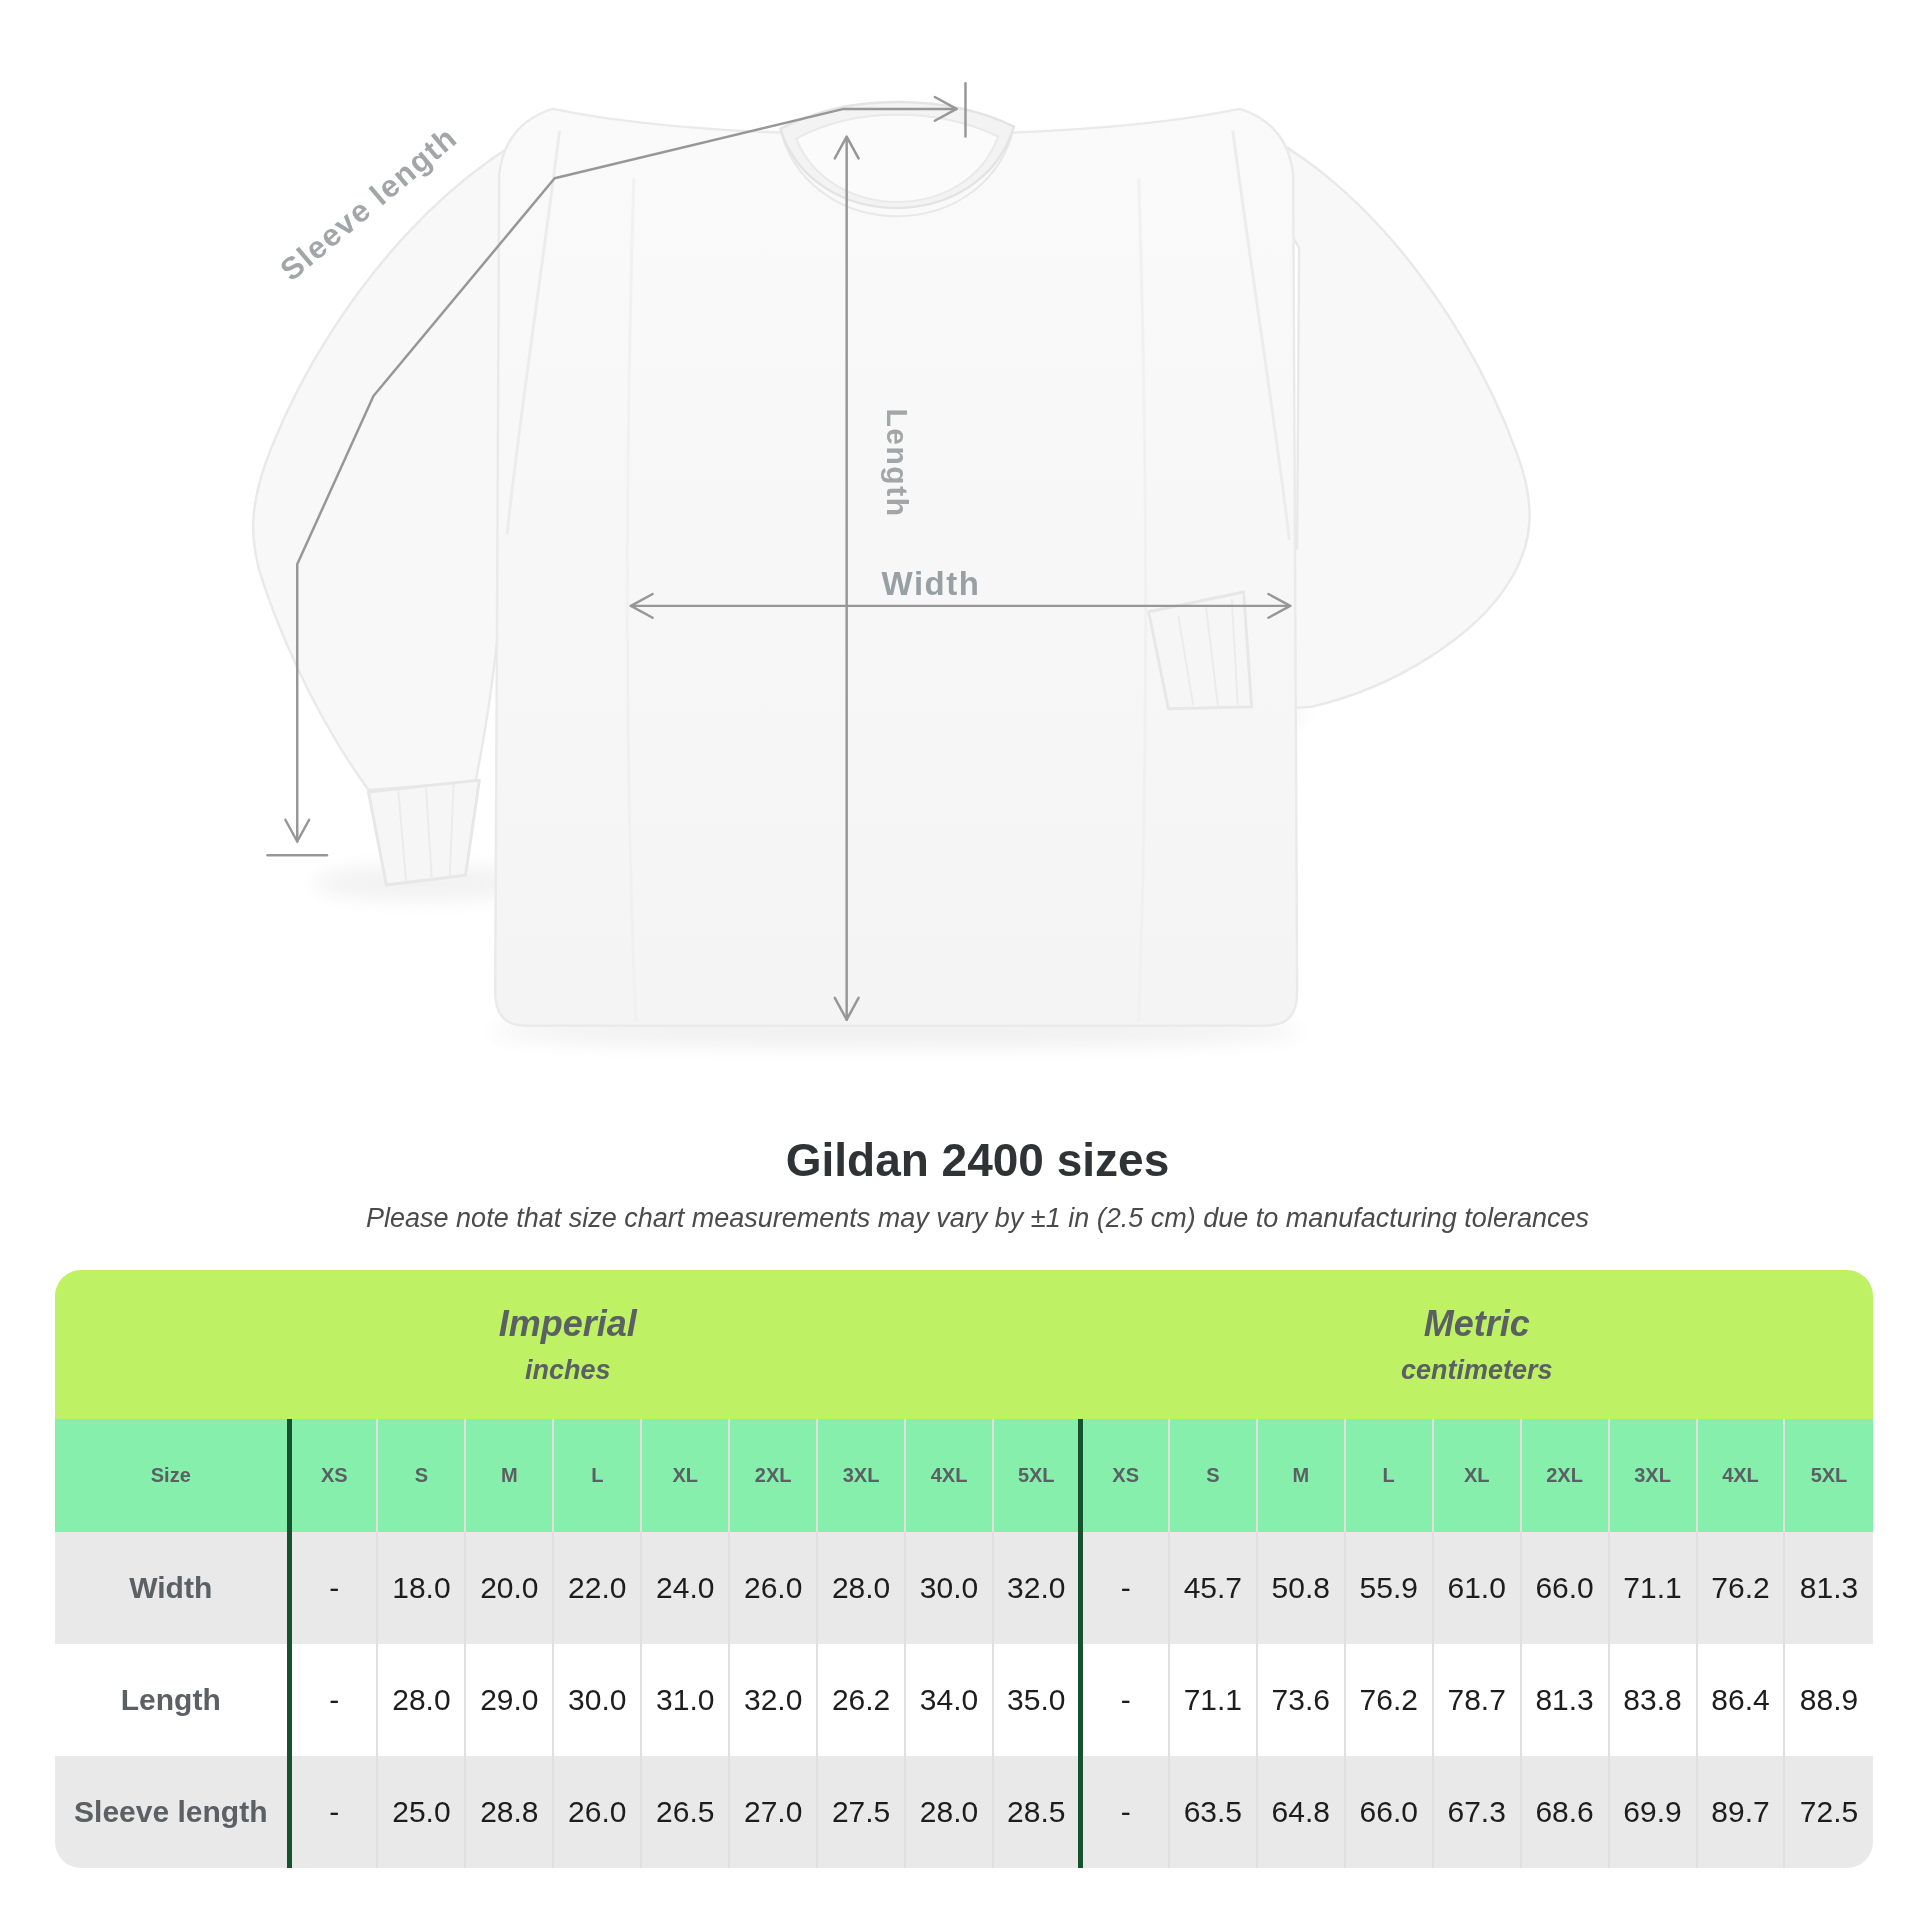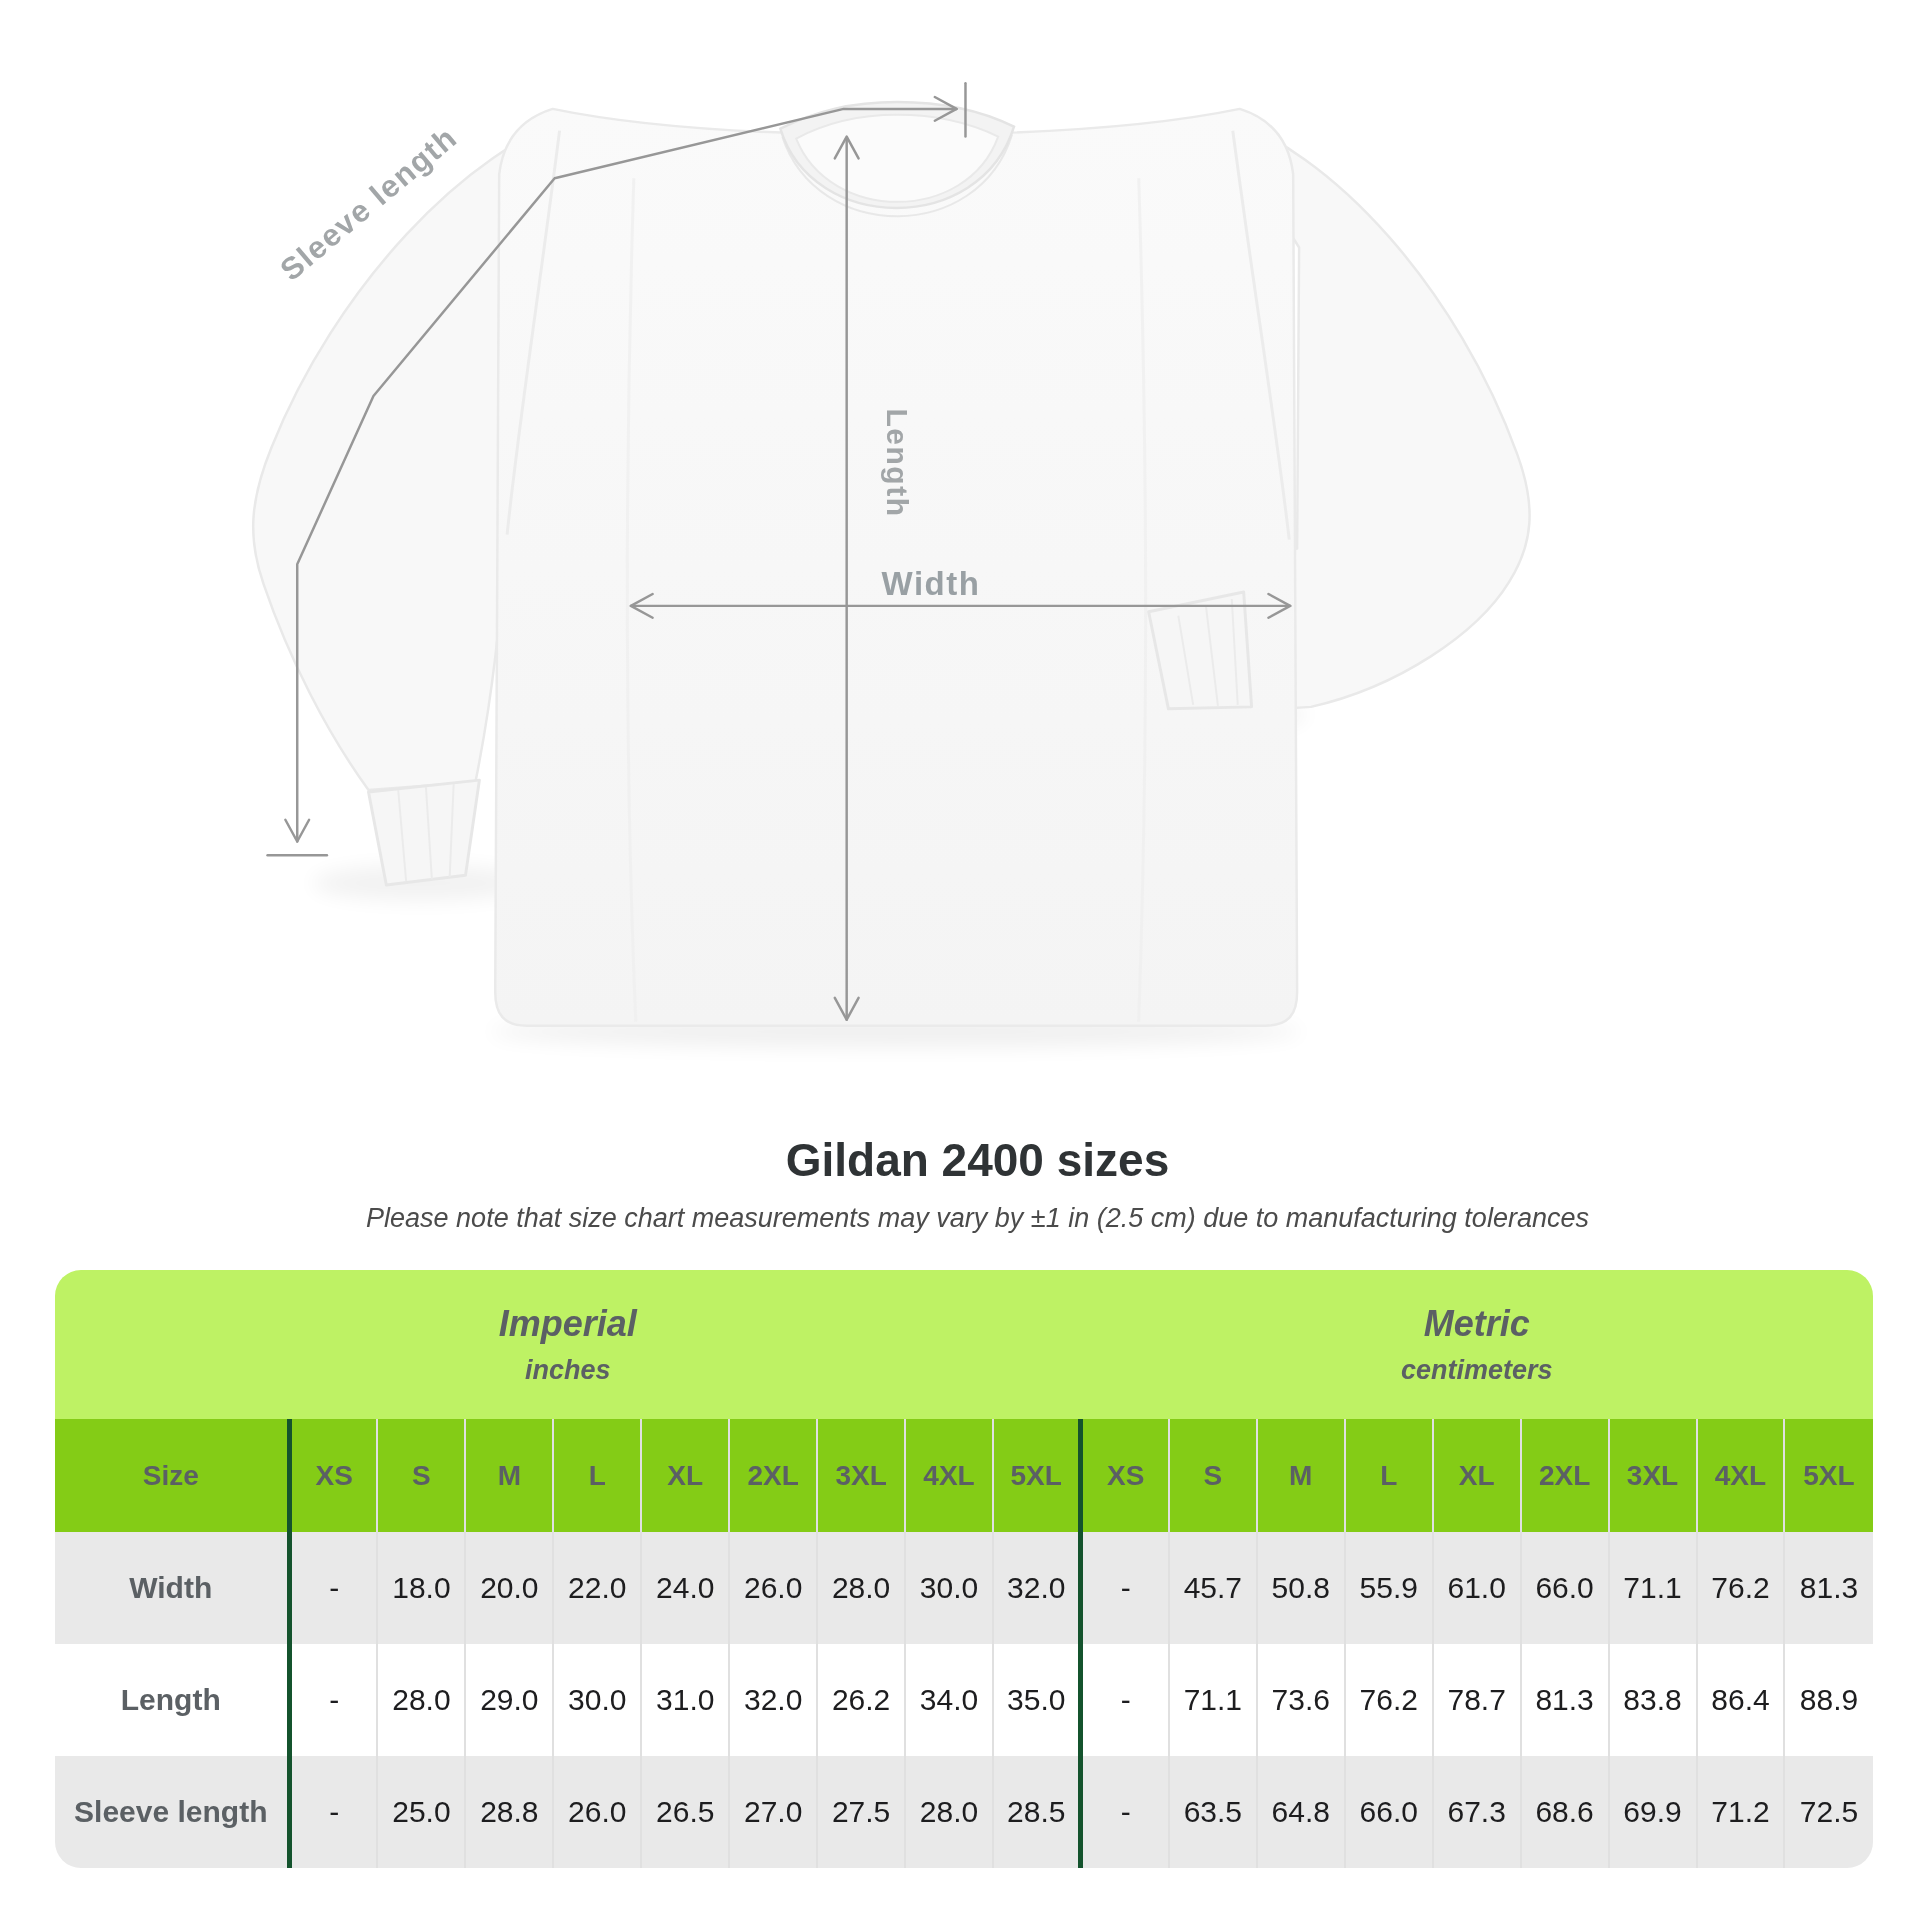--- a/index.html
+++ b/index.html
@@ -31,22 +31,22 @@
     border-radius: 26px; overflow: hidden; background: #ffffff;
   }
   table { width: 100%; border-collapse: collapse; table-layout: fixed; }
   col.c-label { width: 235px; }
 
   tr.units-row th { height: 147px; background: #bef264; vertical-align: middle; text-align: center; }
   .unit-name { font-size: 36px; font-weight: 700; font-style: italic; color: #5b6064; }
   .unit-sub  { font-size: 27px; font-weight: 700; font-style: italic; color: #5b6064; margin-top: 10px; }
 
   tr.sizes-row th {
-    height: 111px; background: #84cc16;
-    font-size: 28px; font-weight: 700; color: #5b6064;
+    height: 111px; background: #86efac;
+    font-size: 20px; font-weight: 700; color: #5b6064;
     text-align: center; vertical-align: middle;
   }
   tbody tr { height: 112px; }
   tbody tr:nth-child(odd)  { background: #e9e9e9; }
   tbody tr:nth-child(even) { background: #ffffff; }
   tbody th {
     font-size: 30px; font-weight: 700; color: #5b6064;
     text-align: center; vertical-align: middle;
   }
   tbody td {
@@ -243,21 +243,21 @@
           <td class="div-l">27.5</td>
           <td class="div-l">28.0</td>
           <td class="div-l">28.5</td>
           <td class="sep-l">-</td>
           <td class="div-l">63.5</td>
           <td class="div-l">64.8</td>
           <td class="div-l">66.0</td>
           <td class="div-l">67.3</td>
           <td class="div-l">68.6</td>
           <td class="div-l">69.9</td>
-          <td class="div-l">71.2</td>
+          <td class="div-l">89.7</td>
           <td class="div-l">72.5</td>
         </tr>
       </tbody>
     </table>
   </div>
 
 </div>
 
 
 </body></html>

